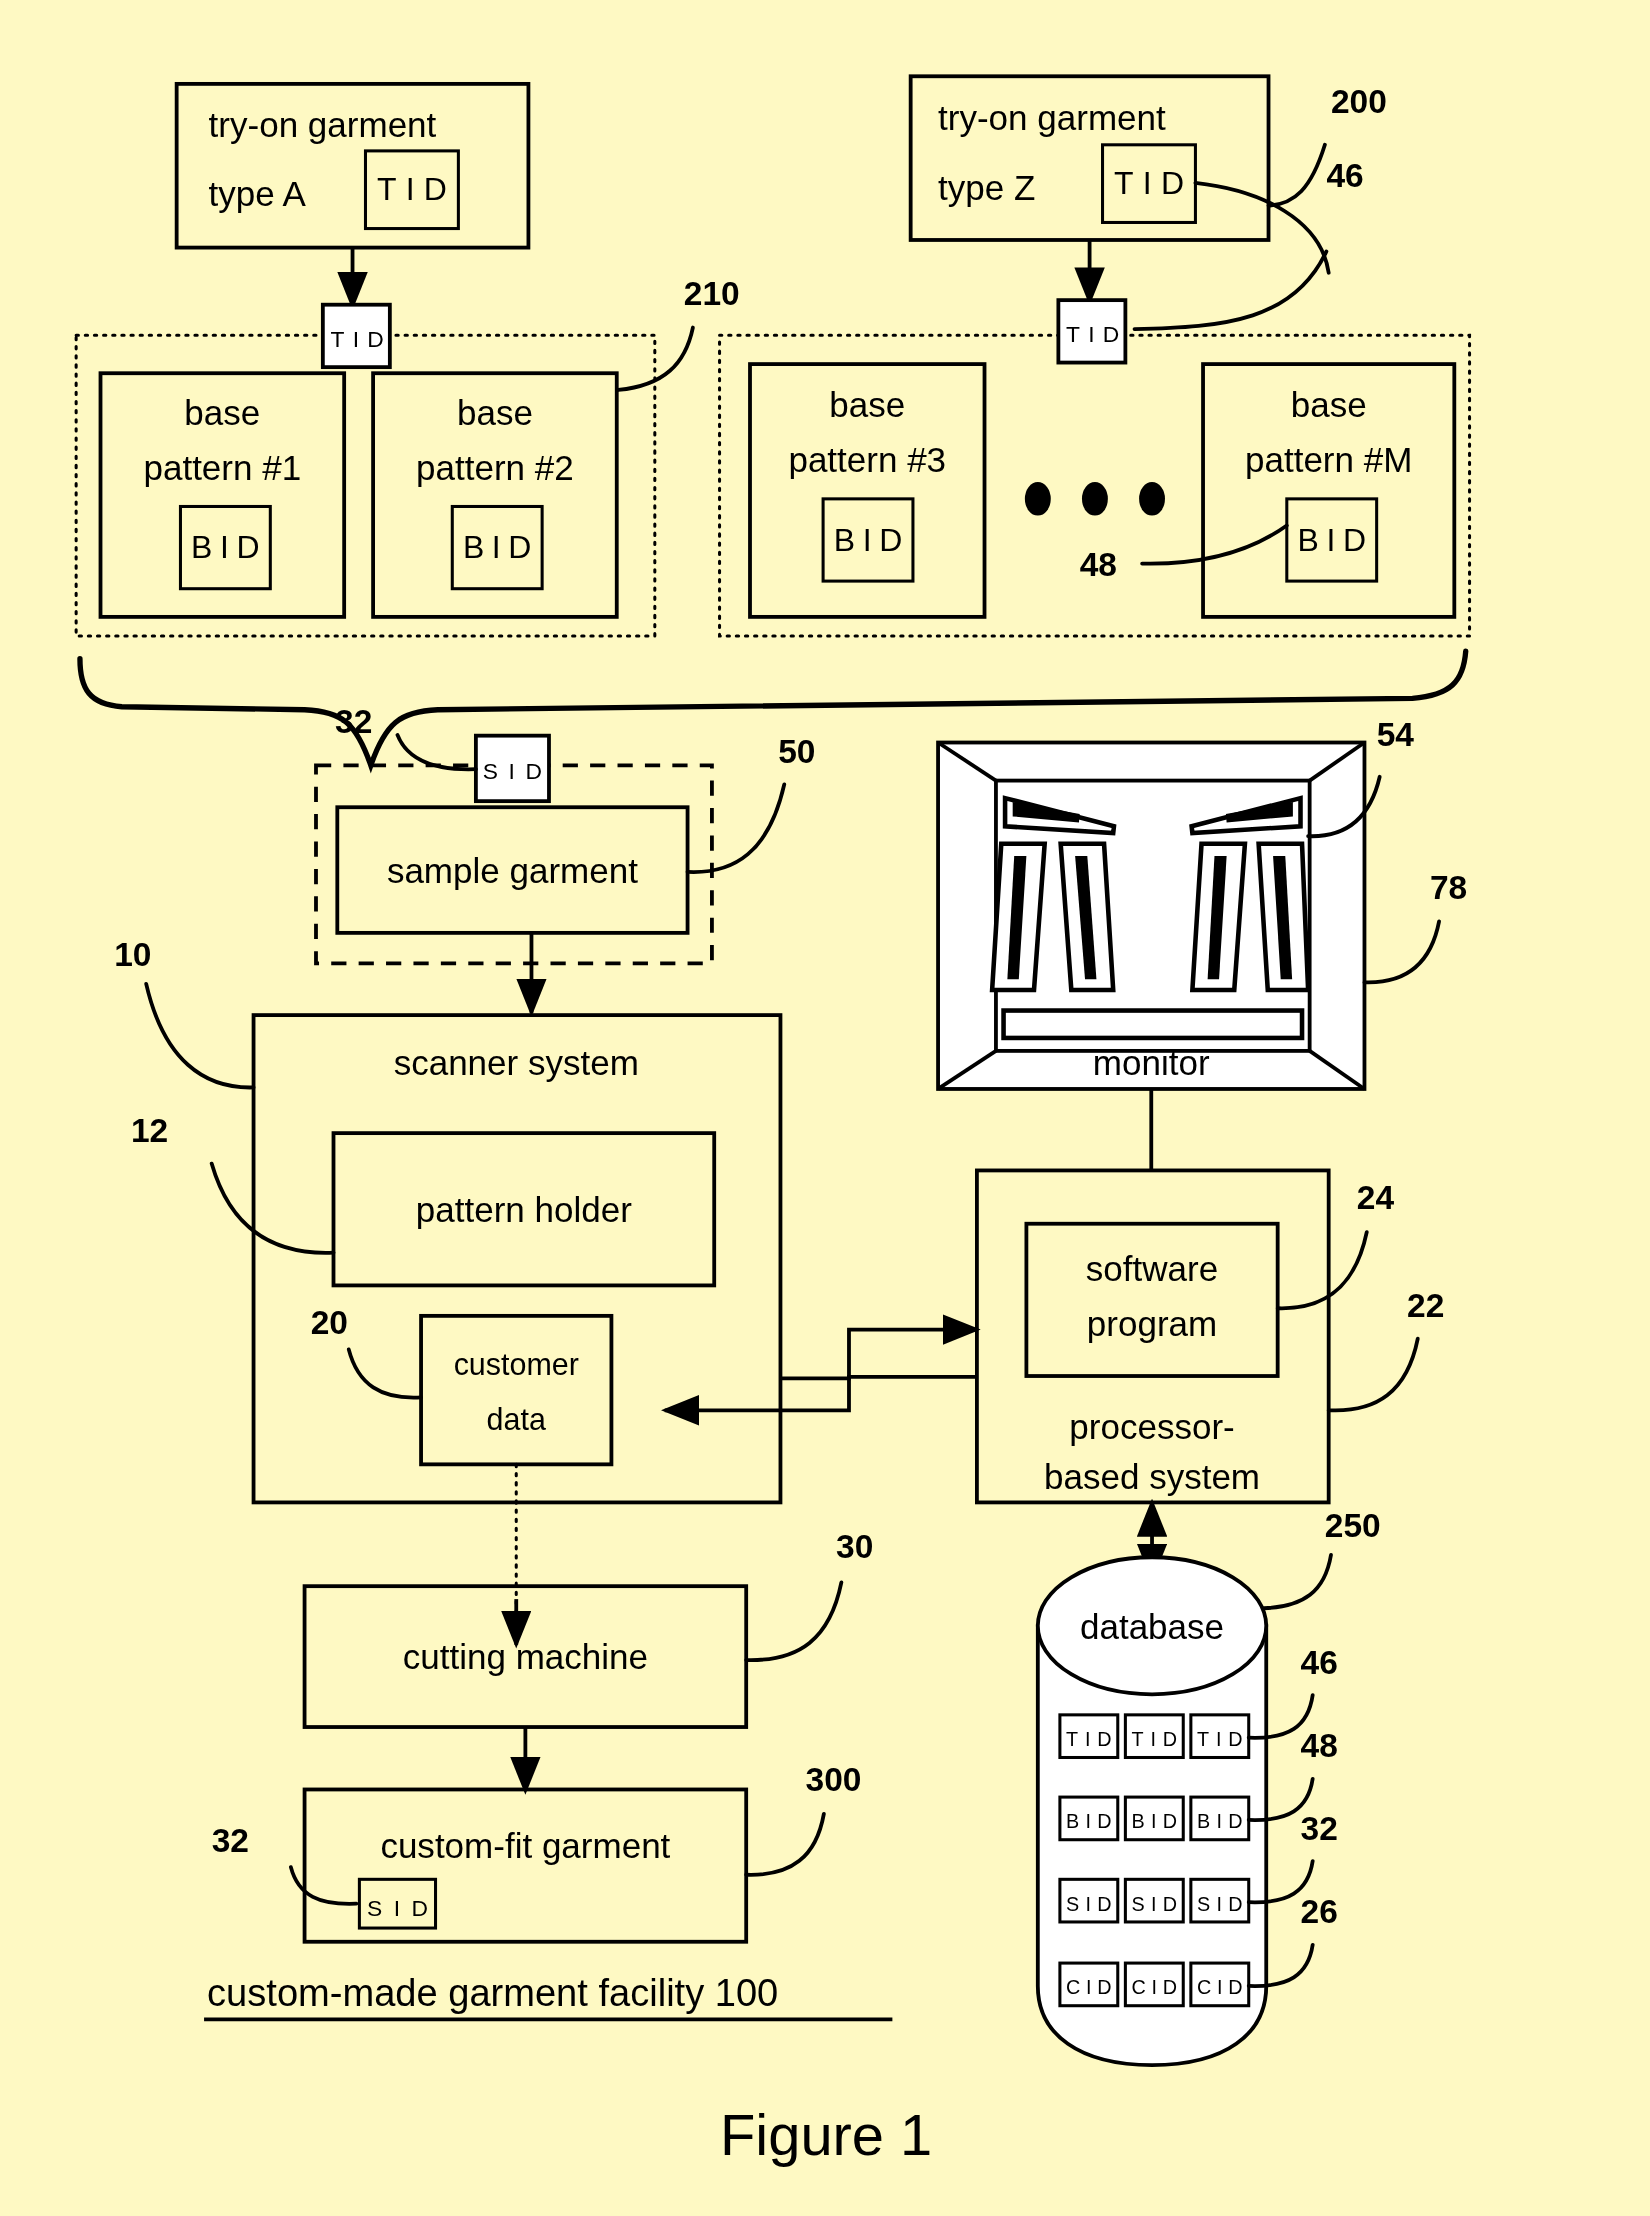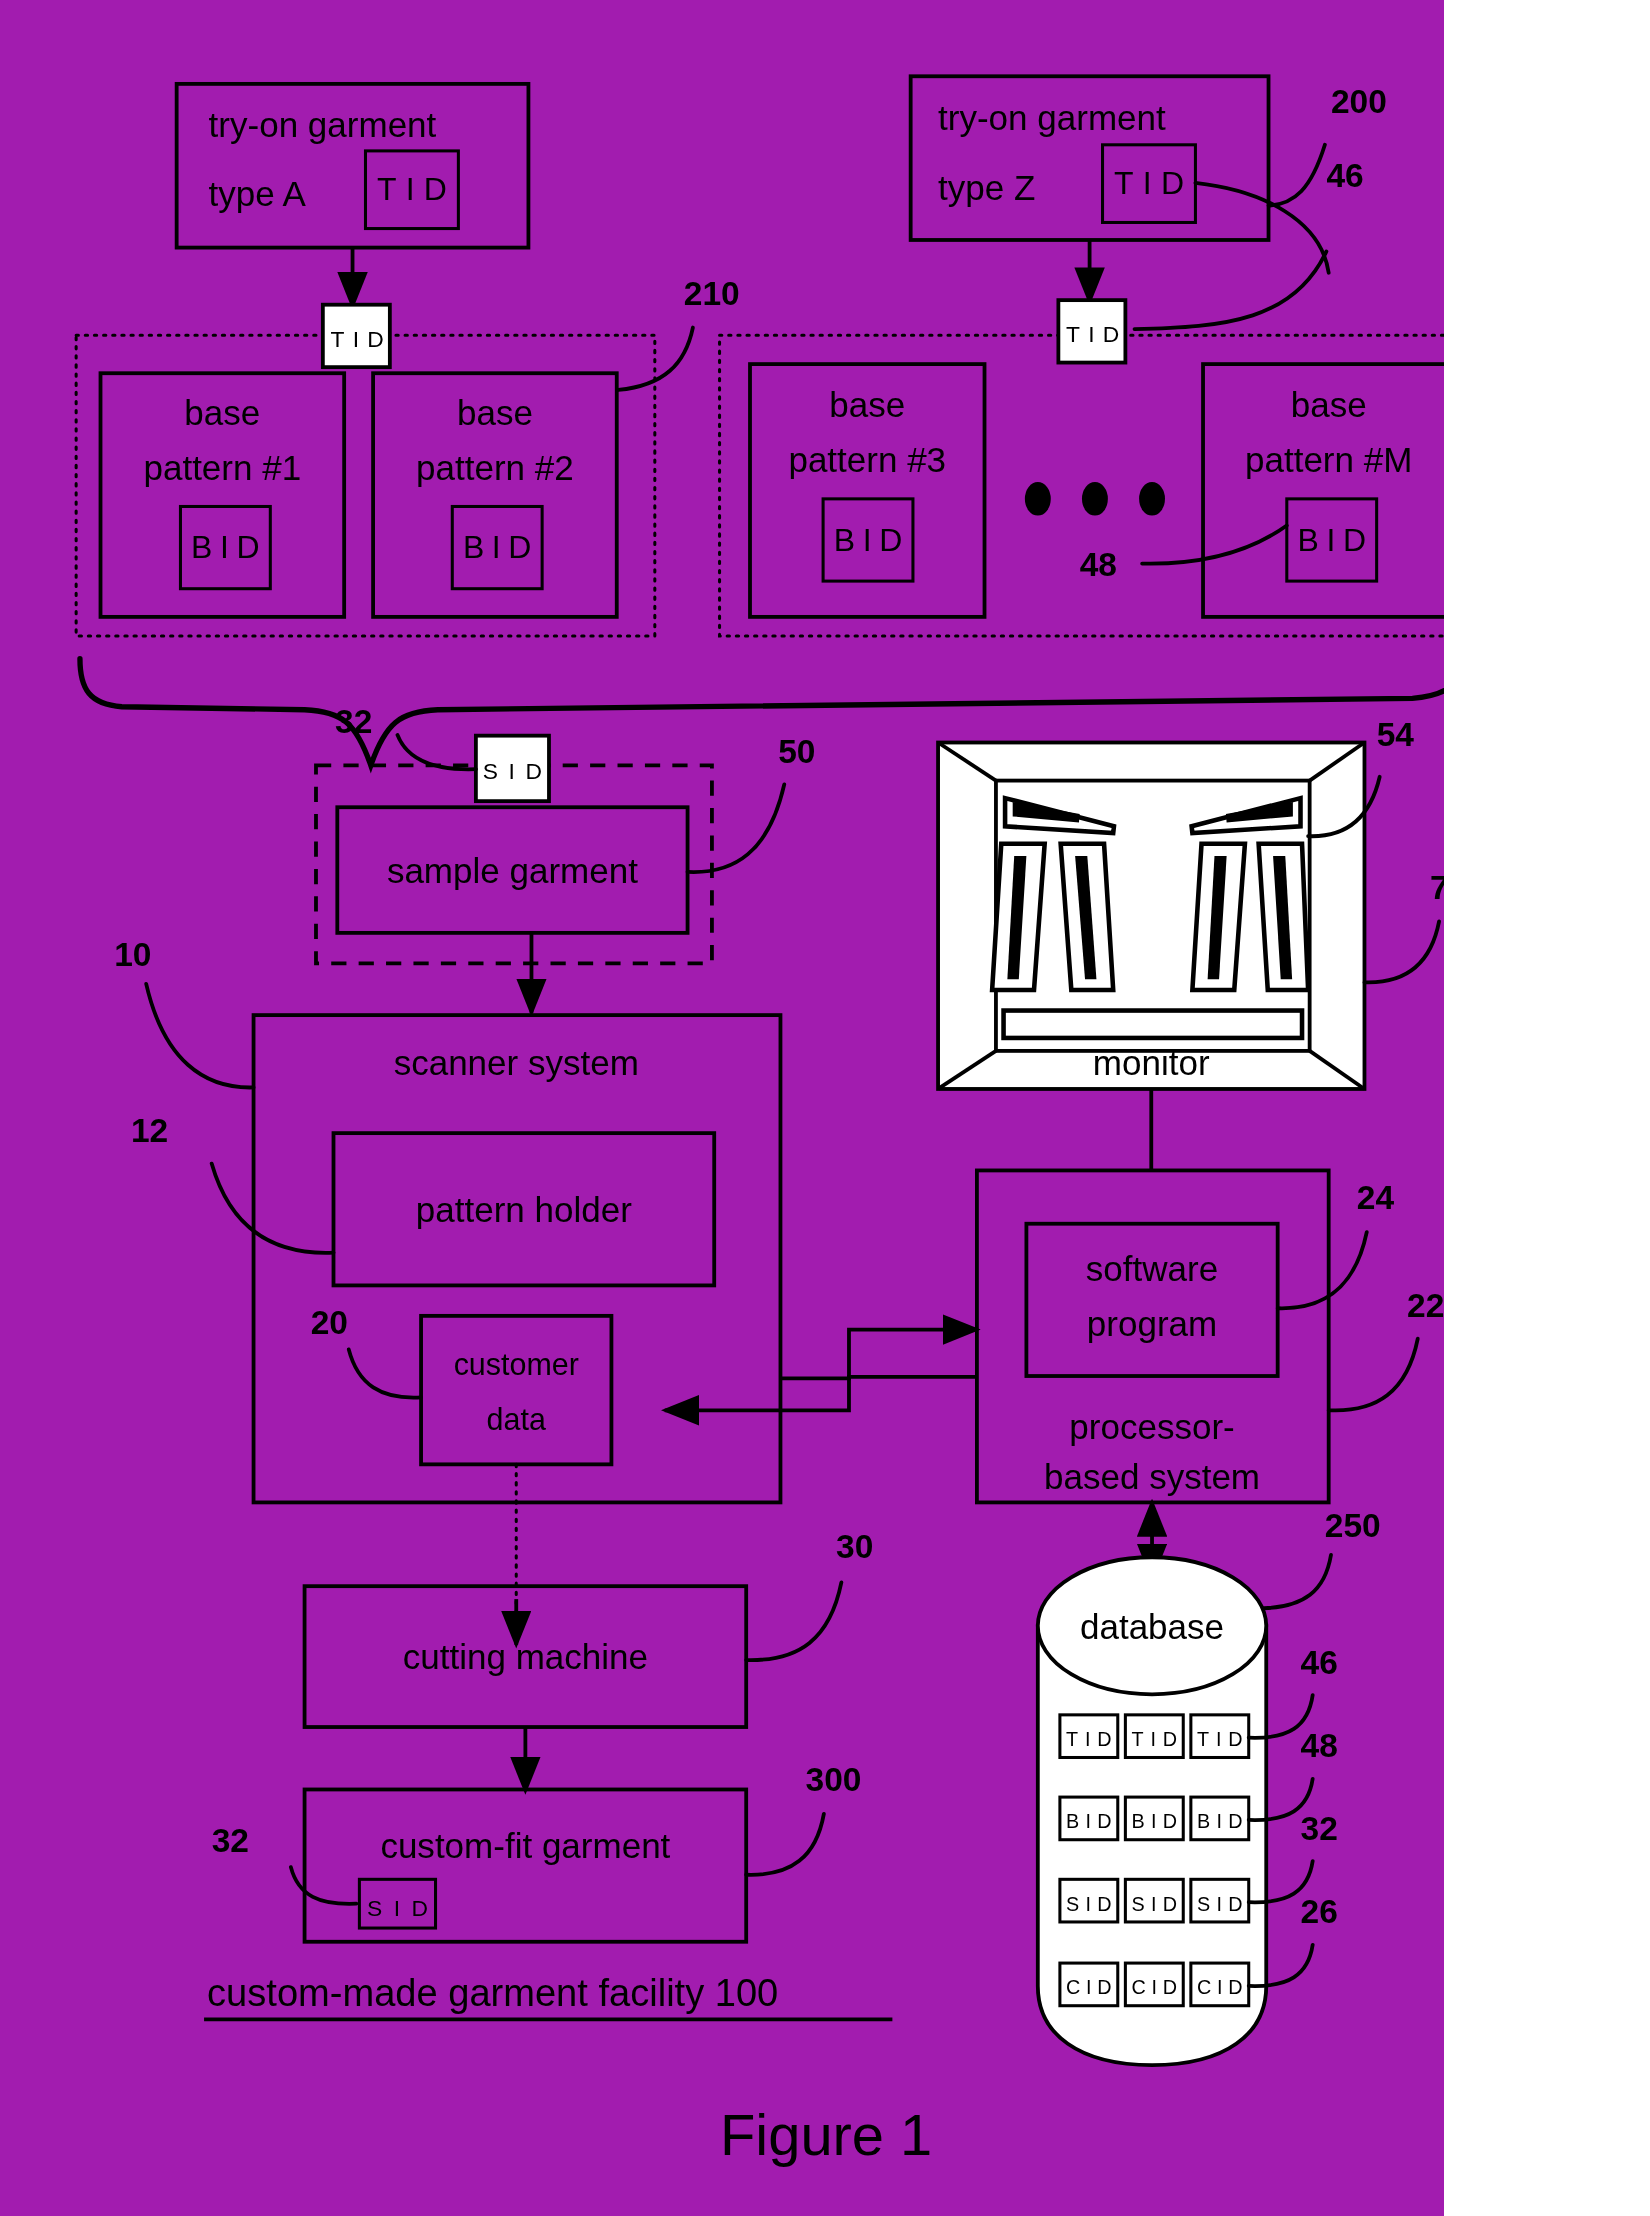--- a/index.html
+++ b/index.html
@@ -5,23 +5,23 @@
   html, body {
     margin: 0;
     padding: 0;
     background: #ffffff;
   }
   body {
     font-family: "Liberation Sans", sans-serif;
   }
   #figure-root {
     position: relative;
-    width: 1444px;
+    width: 1650px;
     height: 2216px;
-    background: #a21caf;
+    background: #fef9c3;
     overflow: hidden;
   }
   svg#diagram {
     display: block;
     width: 1650px;
     height: 2216px;
   }
   .box-text, .ref-num, .cap-text, .fig-text {
     font-family: "Liberation Sans", sans-serif;
     fill: #000000;

